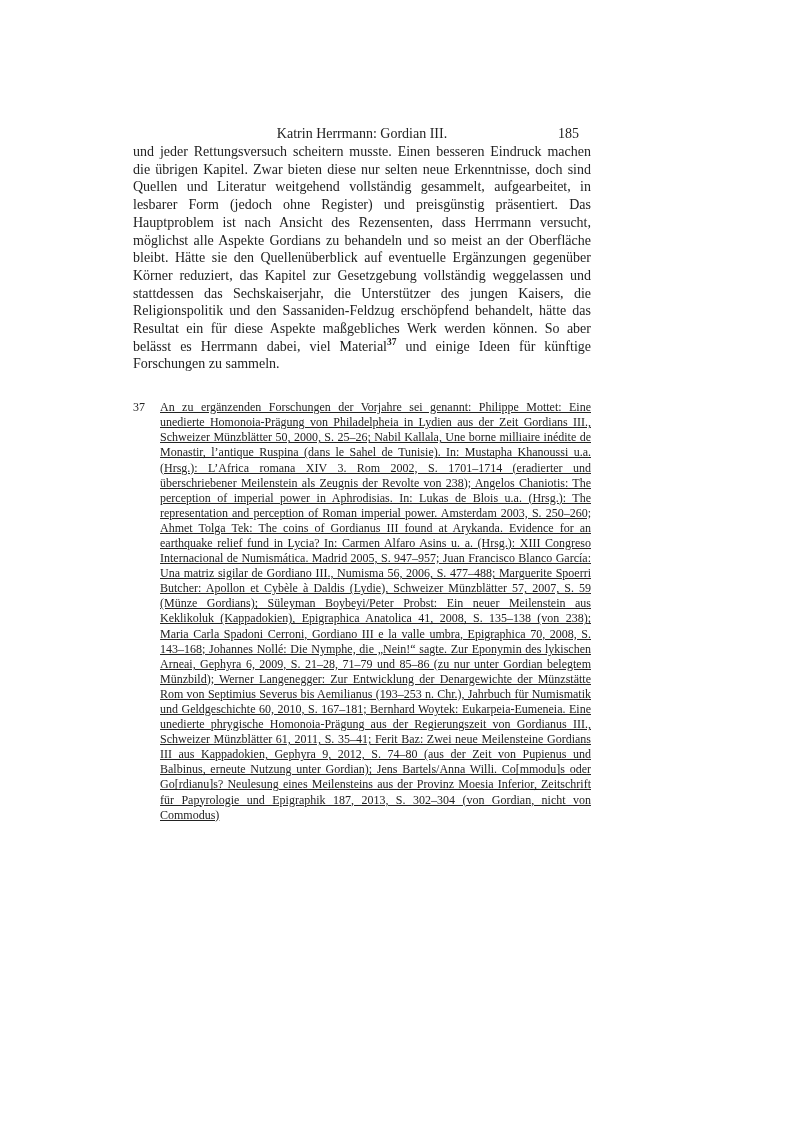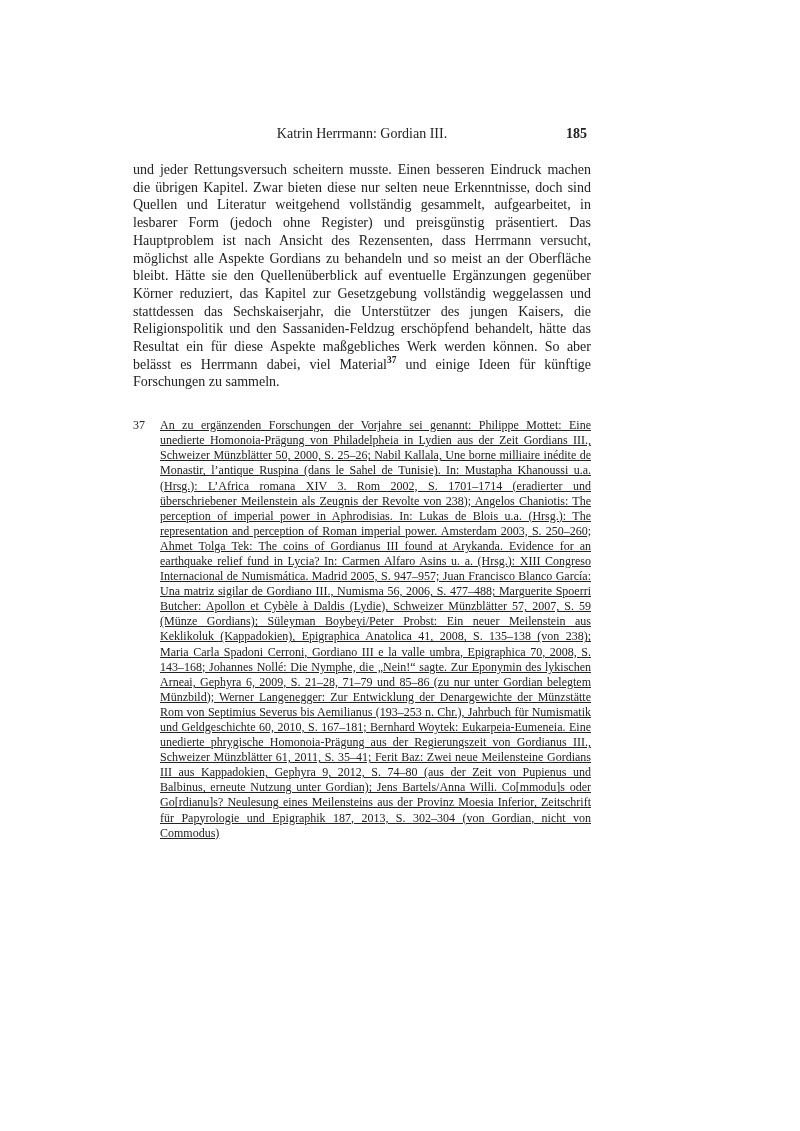--- a/index.html
+++ b/index.html
@@ -22,26 +22,25 @@
   }
   .running-head {
     position: relative;
     font-size: 14px;
     line-height: 17px;
     text-align: center;
     white-space: nowrap;
   }
   .folio {
     position: absolute;
-    right: 4px;
+    right: 12px;
     top: 0;
-    font-weight: bold;
   }
   .body-paragraph {
-    margin-top: 19px;
+    margin-top: 1px;
     font-size: 14px;
     line-height: 17.7px;
     text-align: justify;
     text-justify: inter-word;
     hyphens: auto;
   }
   sup.fn-ref {
     font-weight: bold;
     font-size: 9.5px;
     line-height: 0;

